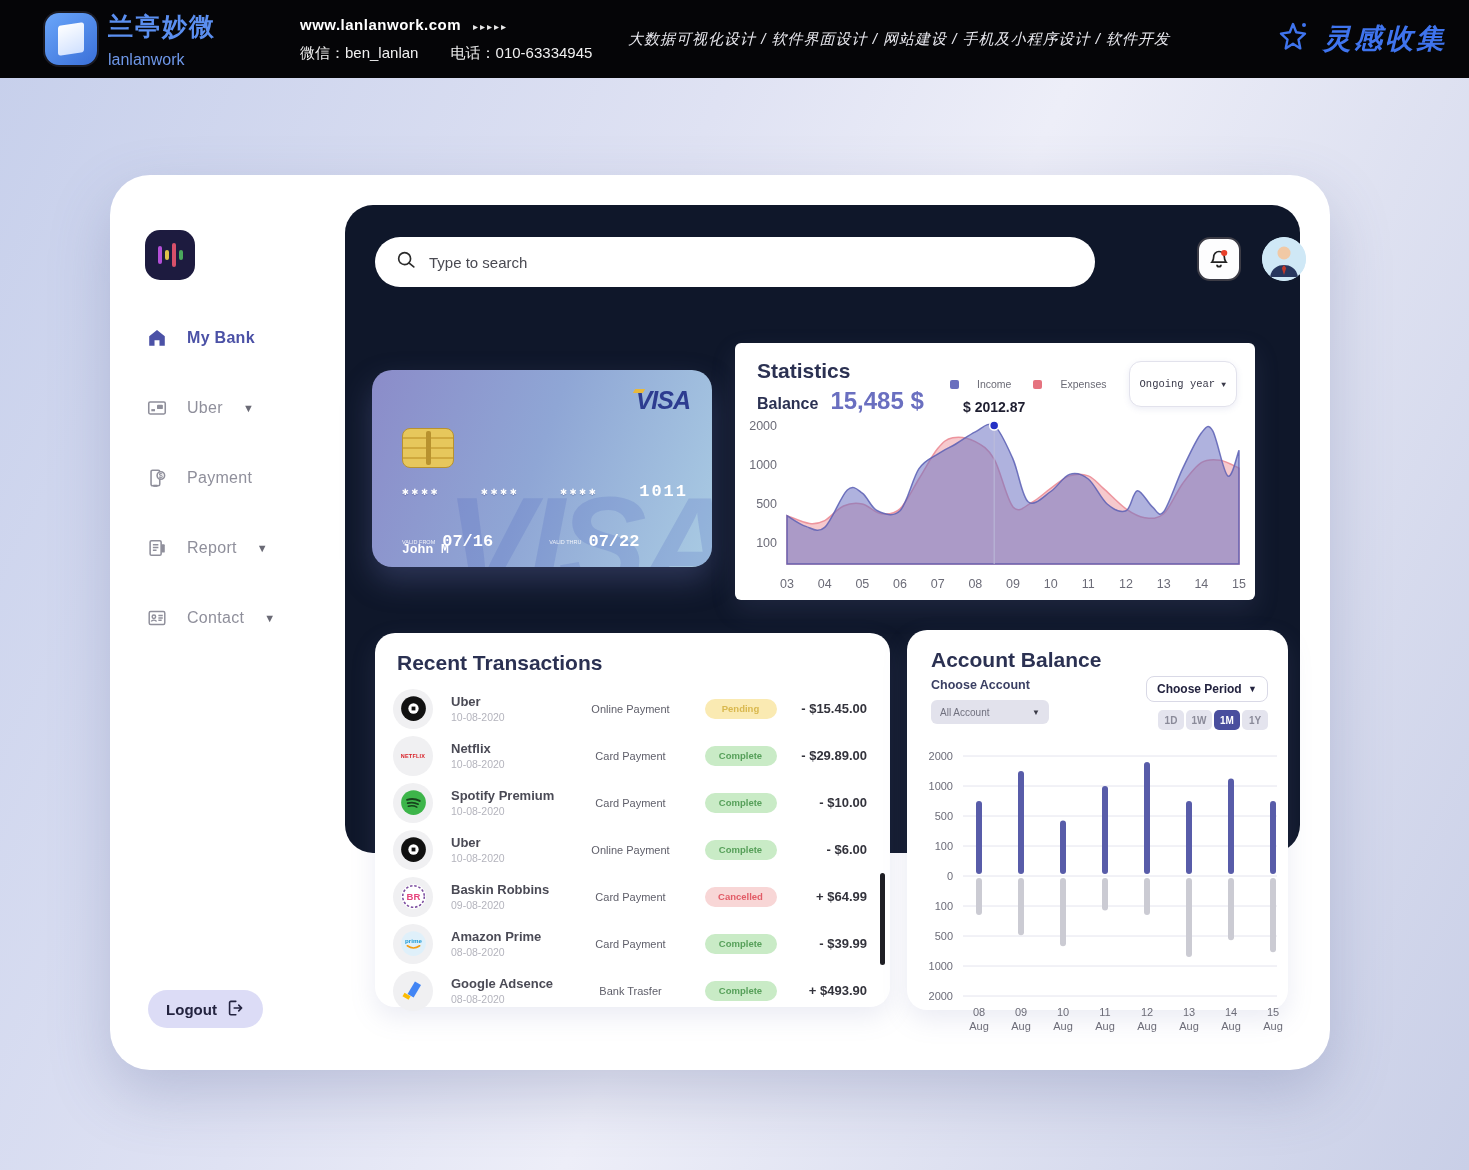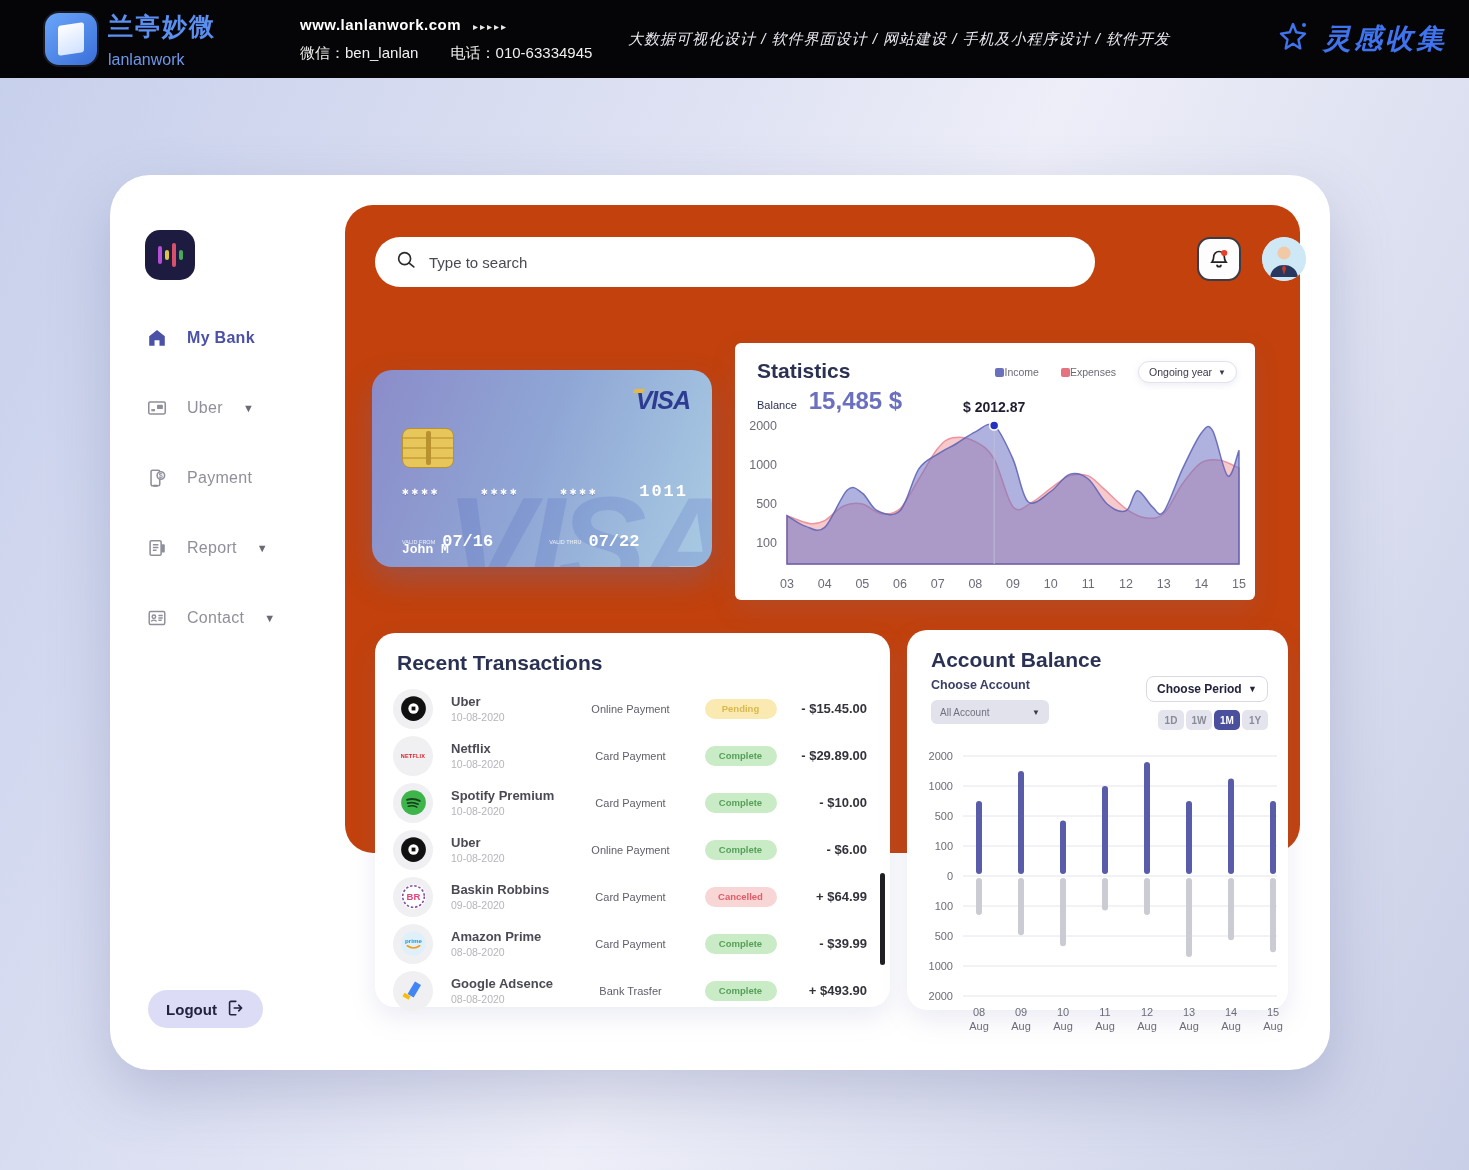--- a/index.html
+++ b/index.html
@@ -37,21 +37,21 @@
   .side-menu { position:absolute; left:35px; top:148px; width:190px; }
   .side-item { display:flex; align-items:center; gap:18px; height:30px; margin-bottom:40px; color:#8f8f9b; cursor:pointer; }
   .side-item.active { color:#4b51a6; }
   .side-icon { width:24px; height:24px; display:flex; align-items:center; justify-content:center; }
   .side-label { font-size:16px; font-weight:bold; letter-spacing:.3px; }
   .side-item:not(.active) .side-label { font-weight:normal; color:#8f8f9b; }
   .side-caret { font-size:11px; color:#6a6a75; margin-left:2px; }
   .logout-btn { position:absolute; left:38px; top:815px; width:115px; height:38px; border-radius:19px; background:#dcdcf6;
     display:flex; align-items:center; justify-content:center; gap:8px; font-size:15px; font-weight:bold; color:#23233f; cursor:pointer; }
   
-  .inner { position:absolute; left:235px; top:30px; width:955px; height:648px; background:#c2410c; border-radius:28px; }
+  .inner { position:absolute; left:235px; top:30px; width:955px; height:648px; background:#0f172a; border-radius:28px; }
   
   .searchbar { position:absolute; left:30px; top:32px; width:720px; height:50px; background:#ffffff; border-radius:25px;
     display:flex; align-items:center; padding:0 20px; gap:12px; }
   .searchbar input { border:none; outline:none; font-size:15px; color:#333; width:100%; background:transparent; font-family:"Liberation Sans",sans-serif; }
   .searchbar input::placeholder { color:#4a4a52; }
   .bell-btn { position:absolute; left:852px; top:32px; width:44px; height:44px; background:#fdfdfe; border:2px solid #3c3c46;
     border-radius:13px; display:flex; align-items:center; justify-content:center; cursor:pointer; }
   .avatar { position:absolute; left:917px; top:32px; width:44px; height:44px; border-radius:50%; background:#cfe8f6; overflow:hidden; cursor:pointer; }
   
   .visa { position:absolute; left:27px; top:165px; width:340px; height:197px; border-radius:20px; overflow:hidden;
@@ -74,27 +74,27 @@
   .visa-holder { position:absolute; left:30px; top:172px; font-family:"Liberation Mono",monospace; font-size:13px; font-weight:bold; }
   
   .panel { position:absolute; background:#fff; border-radius:20px; box-shadow:0 10px 26px rgba(120,130,180,.15); }
   .p-stats { left:390px; top:138px; width:520px; height:257px;border-radius:6px; }
   .p-txn { left:30px; top:428px; width:515px; height:374px; }
   .p-acct { left:562px; top:425px; width:381px; height:380px; }
   .panel-title { font-size:21px; font-weight:bold; color:#2b3152; }
   
   .stats-head { position:absolute; left:22px; top:16px; }
   .stats-balrow { margin-top:4px; display:flex; align-items:baseline; gap:12px; }
-  .stats-bal-label { font-size:11px; font-weight:normal; color:#2b3152;text-align:center; }
+  .stats-bal-label { font-size:16px; font-weight:bold; color:#2b3152;text-align:center; }
   .stats-bal-val { font-size:24px; font-weight:bold; color:#6a6fc0; }
   .stats-legend { position:absolute; right:18px; top:18px; display:flex; align-items:center; gap:22px; }
-  .lg-item { display:flex; align-items:center; gap:0; font-size:10.5px; color:#6b6b76; }
+  .lg-item { display:flex; align-items:center; gap:18px; font-size:10.5px; color:#6b6b76; }
   .lg-sq { width:9px; height:9px; border-radius:2px; display:inline-block; }
-  .period-pill { border:1px solid #e2e2ec; background:#fff; border-radius:12px; padding:4px 10px; font-size:10.5px; color:#3a3a4a;
-    display:flex; align-items:center; gap:6px; cursor:pointer; box-shadow:0 2px 6px rgba(100,110,170,.12); }
+  .period-pill { border:1px solid #e2e2ec; background:#fff; border-radius:12px; padding:16px 10px; font-size:10.5px; color:#3a3a4a;
+    display:flex; align-items:center; gap:6px; cursor:pointer; box-shadow:0 2px 6px rgba(100,110,170,.12);font-family:Liberation Mono, monospace; }
   .stats-chart { position:absolute; left:8px; bottom:4px; }
   
   .txn-title { position:absolute; left:22px; top:18px; }
   .txn-rows { position:absolute; left:18px; top:52px; width:478px; }
   .txn-row { display:flex; align-items:center; height:47px; }
   .txn-badge { width:40px; height:40px; border-radius:50%; background:#f0f0f2; display:flex; align-items:center; justify-content:center; flex:0 0 40px; overflow:hidden; }
   .txn-names { width:140px; padding-left:18px; }
   .txn-name { font-size:13px; font-weight:bold; color:#4a4a55; }
   .txn-date { font-size:10.5px; color:#b4b4bd; margin-top:2px; }
   .txn-method { width:115px; text-align:center; font-size:11px; color:#5f5f6a; }

